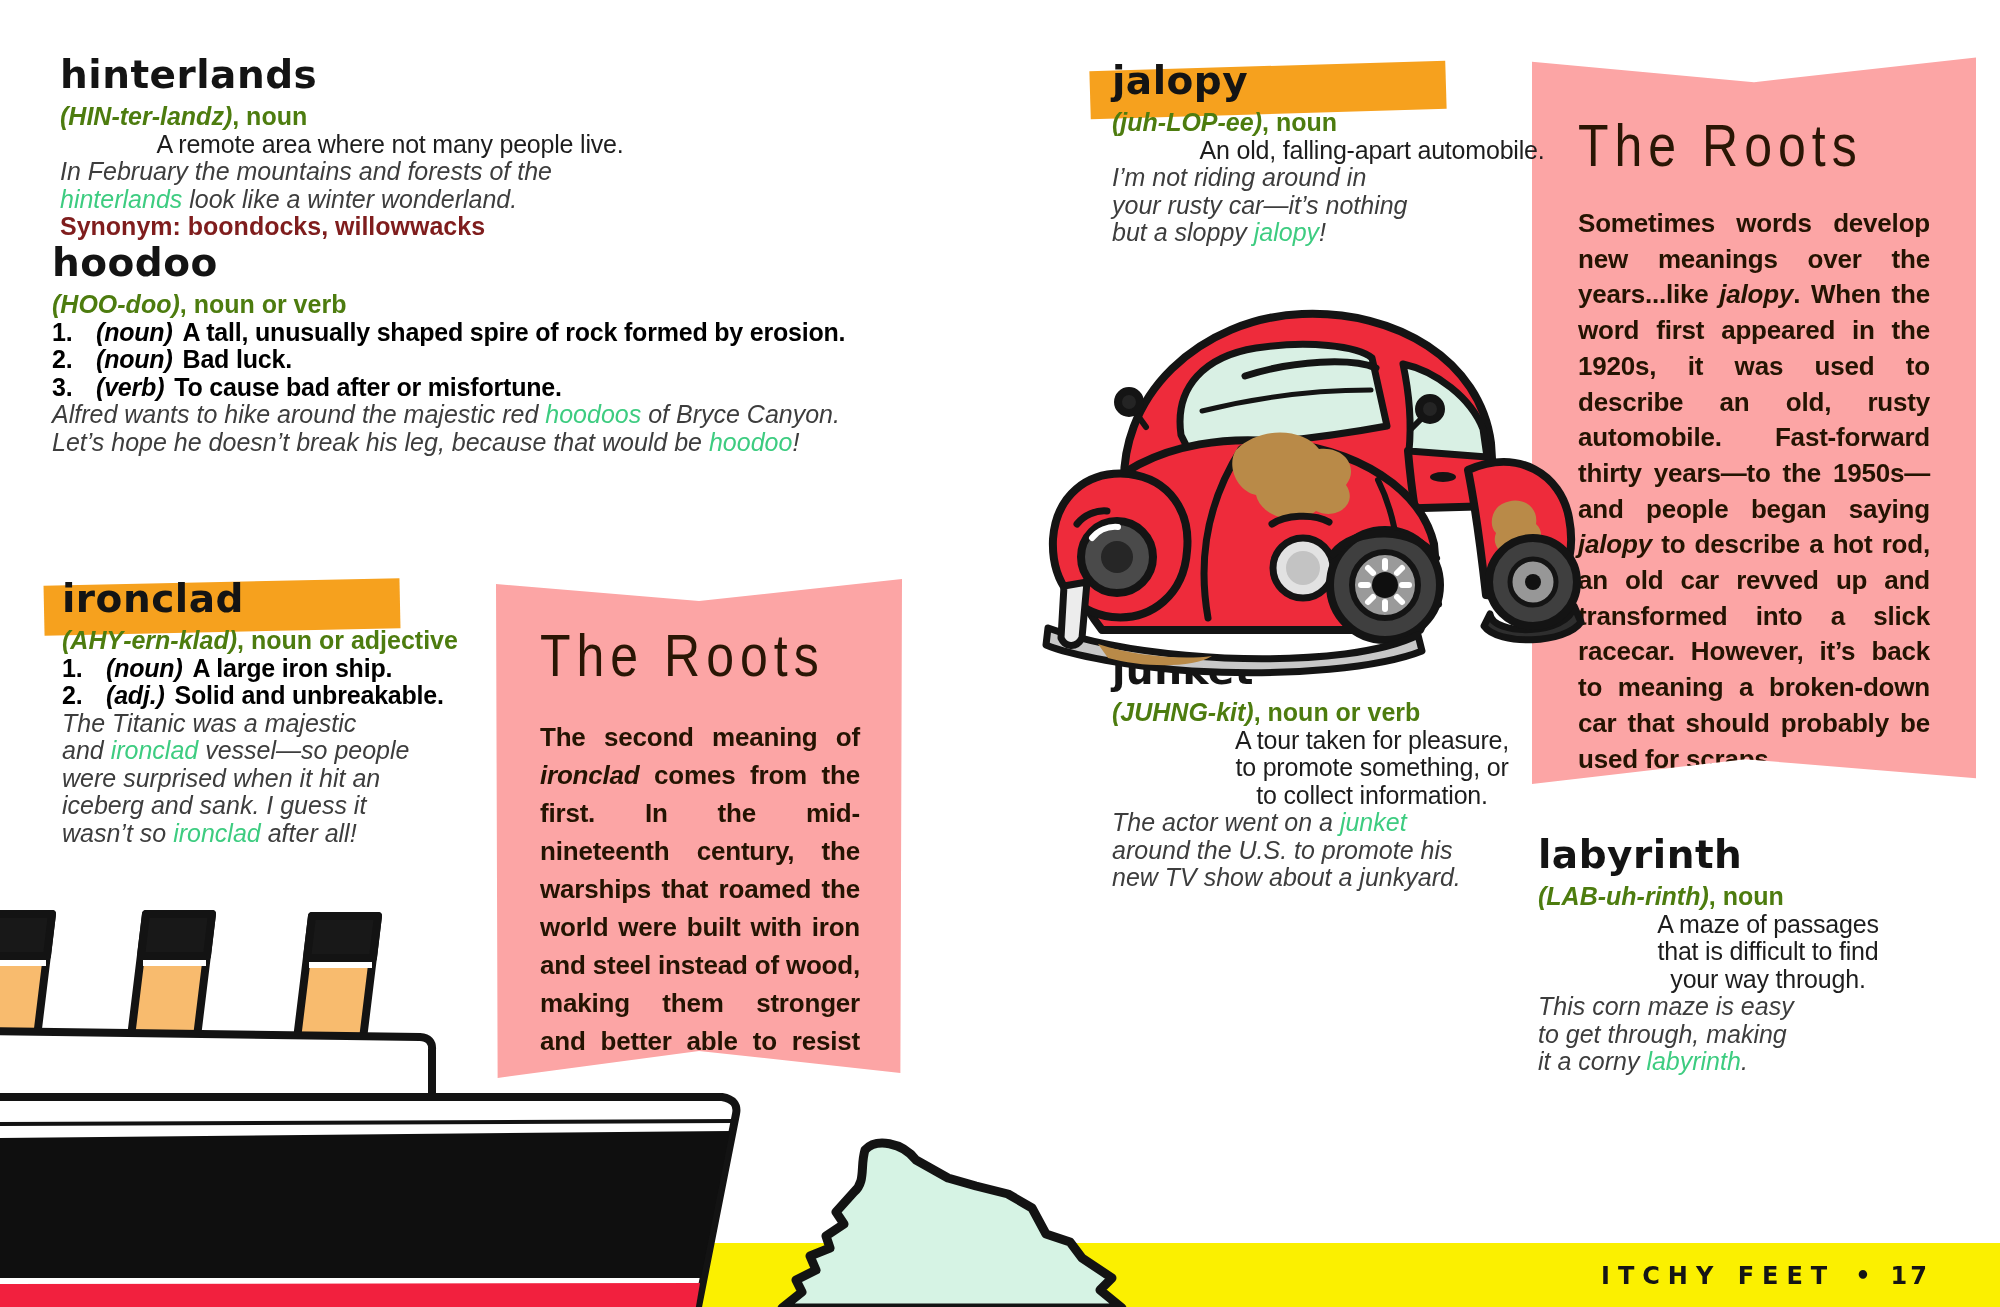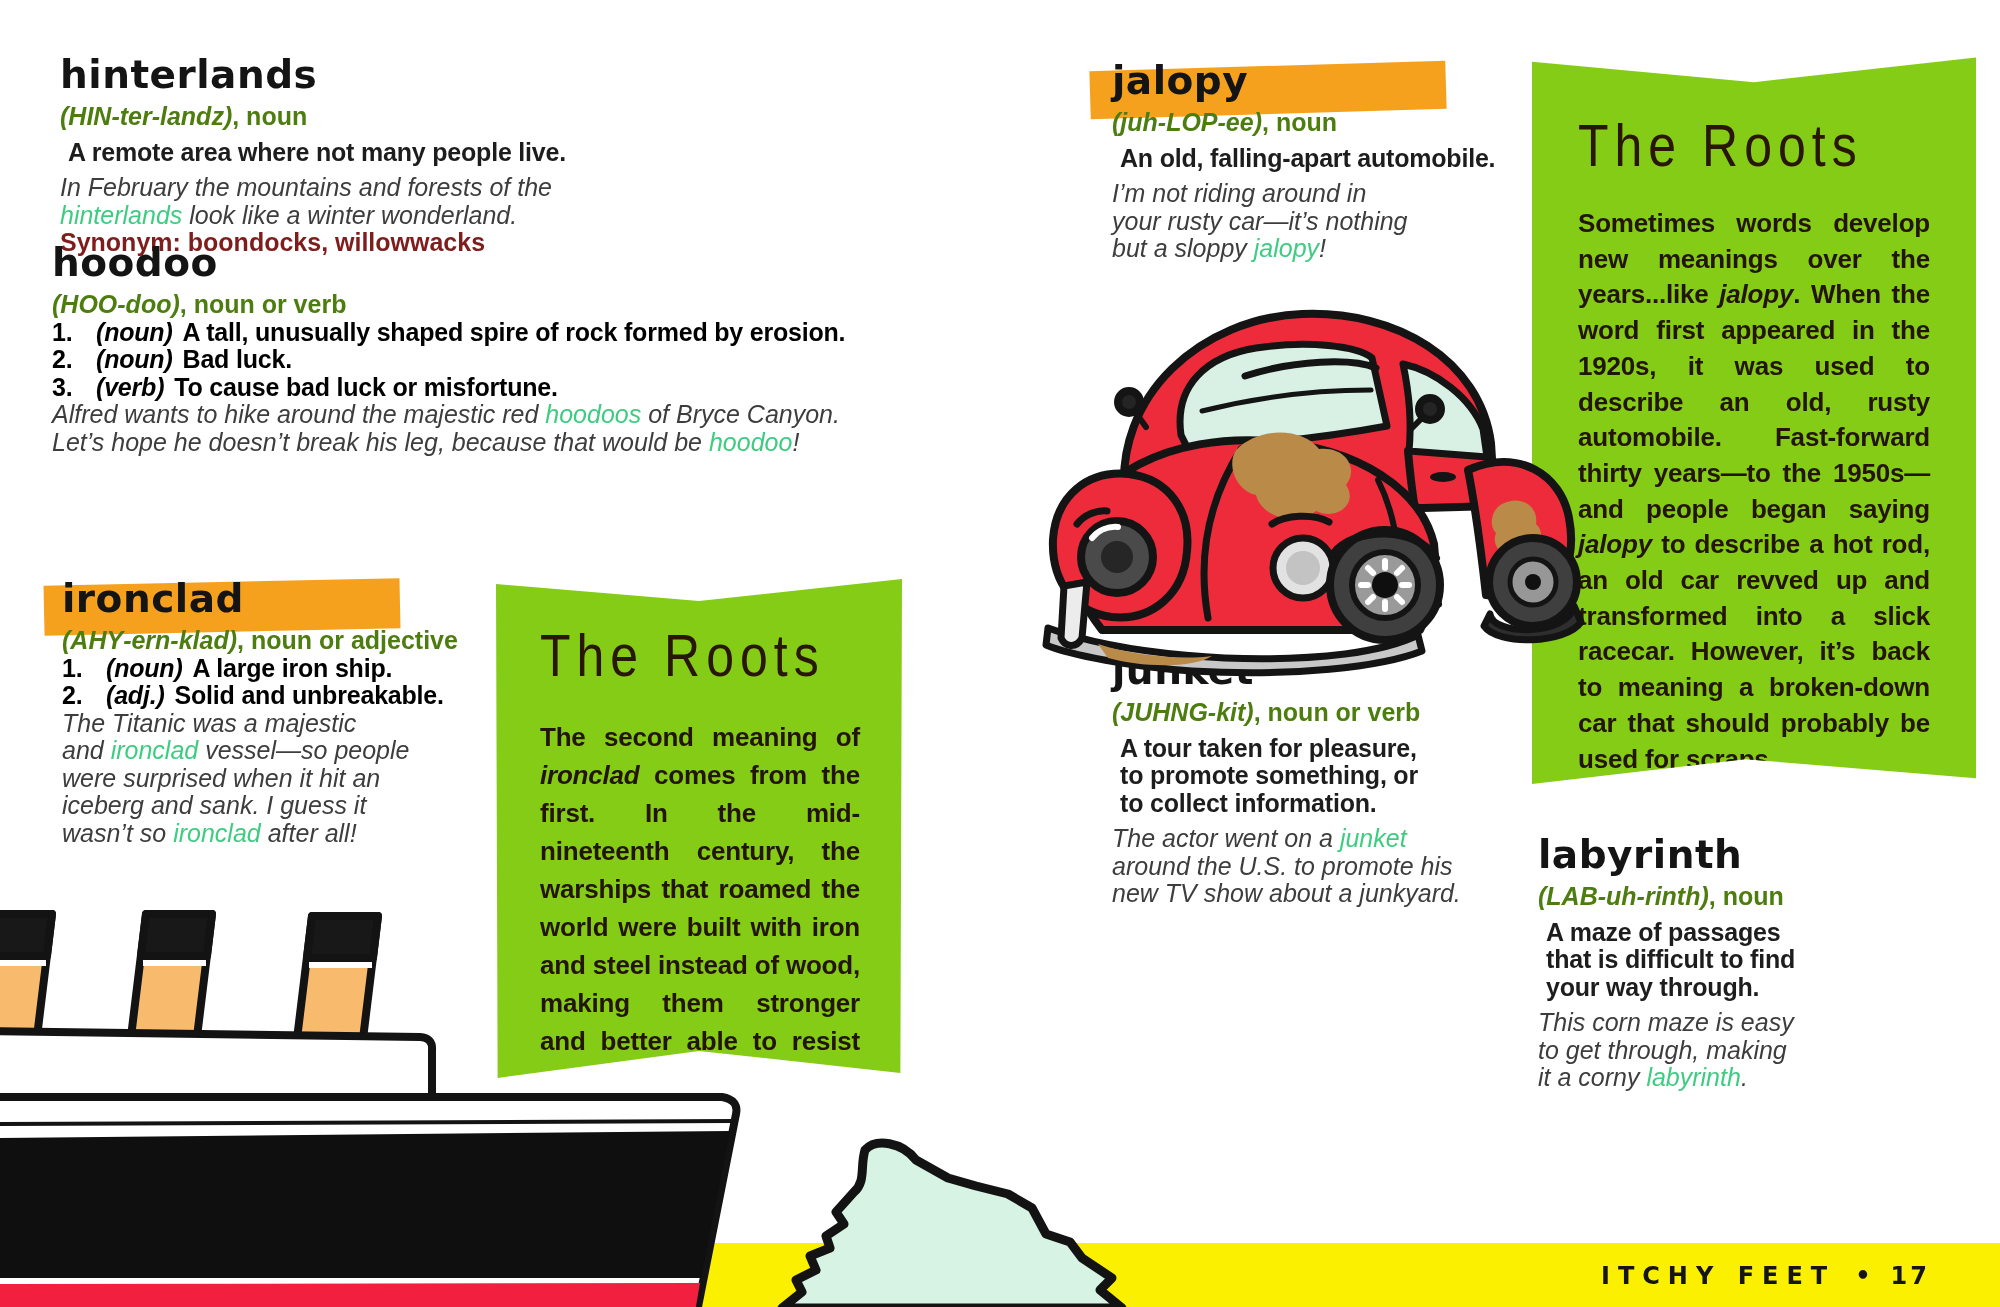--- a/index.html
+++ b/index.html
@@ -16,29 +16,29 @@
     position:absolute;background:#F6A11E;z-index:-1;
   }
   .headword{
     font-family:"DejaVu Sans",sans-serif;font-weight:700;font-size:39px;
     line-height:46px;margin:0 0 5px 0;color:#141414;letter-spacing:.5px;
   }
   .pron{margin:0;font-size:25px;font-weight:700;color:#4d7c0f;}
   .pron .pre,.pron .rest{font-style:italic;font-weight:600;}
   .pron .stress{font-style:italic;font-weight:800;}
   .pron .pos{font-weight:600;}
-  .def{margin:8px;font-size:25px;font-weight:700;color:#1d1d1d;white-space:pre-wrap;letter-spacing:-0.2px;}
+  .def{margin:0;font-size:25px;font-weight:400;color:#1d1d1d;white-space:pre-wrap;letter-spacing:-0.2px;text-align:center;}
   .sense{margin:0;font-size:25px;font-weight:700;color:#000000;letter-spacing:-0.2px;}
   .sense .num{display:inline-block;width:44px;}
   .sense .slabel{font-style:italic;font-weight:700;margin-right:10px;}
   .example{margin:0;font-size:25px;font-style:italic;font-weight:400;color:#3d3d3d;white-space:pre-wrap;}
   .example .green{color:#3DCC80;}
   .synonym{margin:0;font-size:25px;font-weight:700;color:#7f1d1d;}
   
-  .roots-box{position:absolute;background:#84cc16;z-index:1;}
+  .roots-box{position:absolute;background:#fca5a5;z-index:1;}
   .roots-left-clip{clip-path:polygon(0% 1.6%,50% 5%,100% 0.6%,99.6% 99%,50% 94.6%,0.4% 100%);}
   .roots-right-clip{clip-path:polygon(0% 0.8%,50% 3.6%,100% 0.2%,100% 99.2%,48% 96.6%,0% 100%);}
   .roots-title{
     margin:0;font-family:"Liberation Sans",sans-serif;font-weight:400;
     font-size:50px;letter-spacing:6px;color:#2a1605;
     transform:scaleY(1.18);transform-origin:left top;
   }
   .roots-body{
     margin:0;font-size:26px;font-weight:600;color:#241402;
     text-align:justify;letter-spacing:-0.2px;
@@ -66,21 +66,21 @@
   <p class="example"><span>In February the mountains and forests of the
 </span><span class="green">hinterlands</span><span> look like a winter wonderland.</span></p>
   <p class="synonym">Synonym: boondocks, willowwacks</p>
 </section>
 
 <section class="entry" style="left:52px;top:240px;width:940px;">
   <h2 class="headword">hoodoo</h2>
   <p class="pron"><span class="pre">(</span><span class="stress">HOO</span><span class="rest">-doo)</span><span class="pos">, noun or verb</span></p>
   <p class="sense"><span class="num">1.</span><span class="slabel">(noun)</span><span>A tall, unusually shaped spire of rock formed by erosion.</span></p>
   <p class="sense"><span class="num">2.</span><span class="slabel">(noun)</span><span>Bad luck.</span></p>
-  <p class="sense"><span class="num">3.</span><span class="slabel">(verb)</span><span>To cause bad luck or misfortune.</span></p>
+  <p class="sense"><span class="num">3.</span><span class="slabel">(verb)</span><span>To cause bad after or misfortune.</span></p>
   <p class="example"><span>Alfred wants to hike around the majestic red </span><span class="green">hoodoos</span><span> of Bryce Canyon.
 Let’s hope he doesn’t break his leg, because that would be </span><span class="green">hoodoo</span><span>!</span></p>
 </section>
 
 <section class="entry" style="left:62px;top:576px;width:470px;">
   <div class="hw-wrap">
     <span class="hl-band" style="left:-18px;top:6px;width:356px;height:50px;transform:rotate(-1.2deg);"></span>
     <h2 class="headword">ironclad</h2>
   </div>
   <p class="pron"><span class="pre">(</span><span class="stress">AHY</span><span class="rest">-ern-klad)</span><span class="pos">, noun or adjective</span></p>

